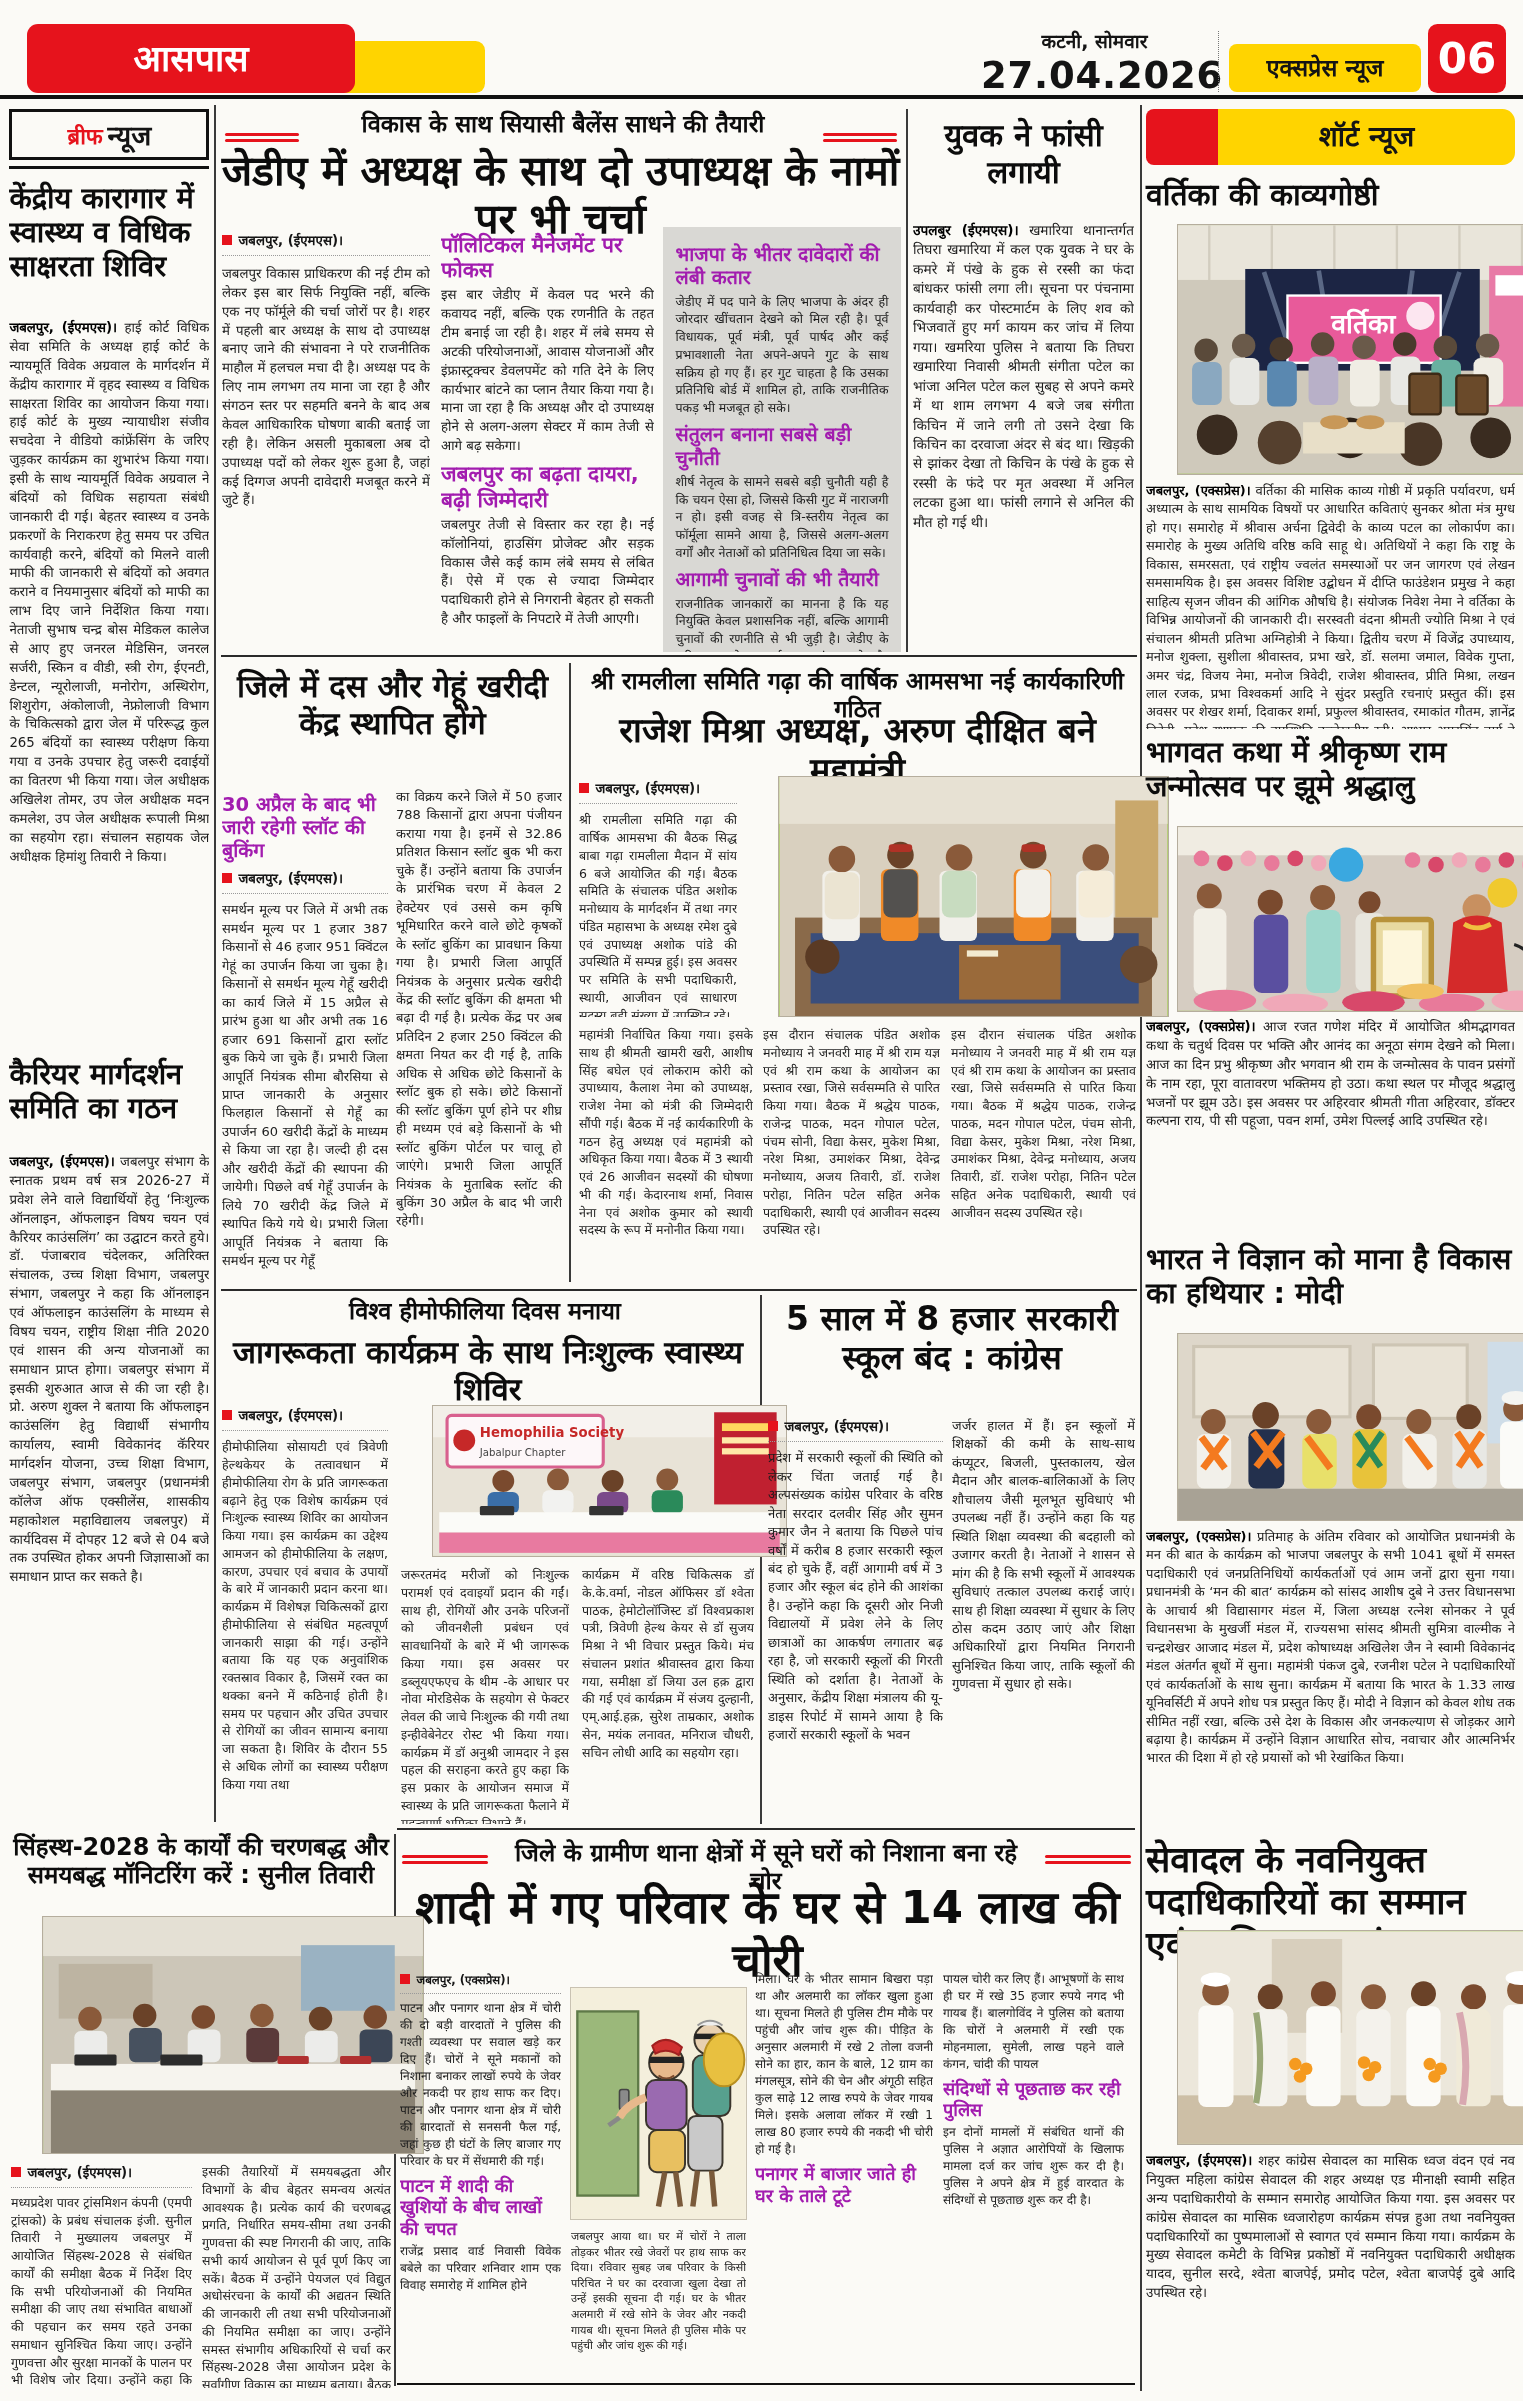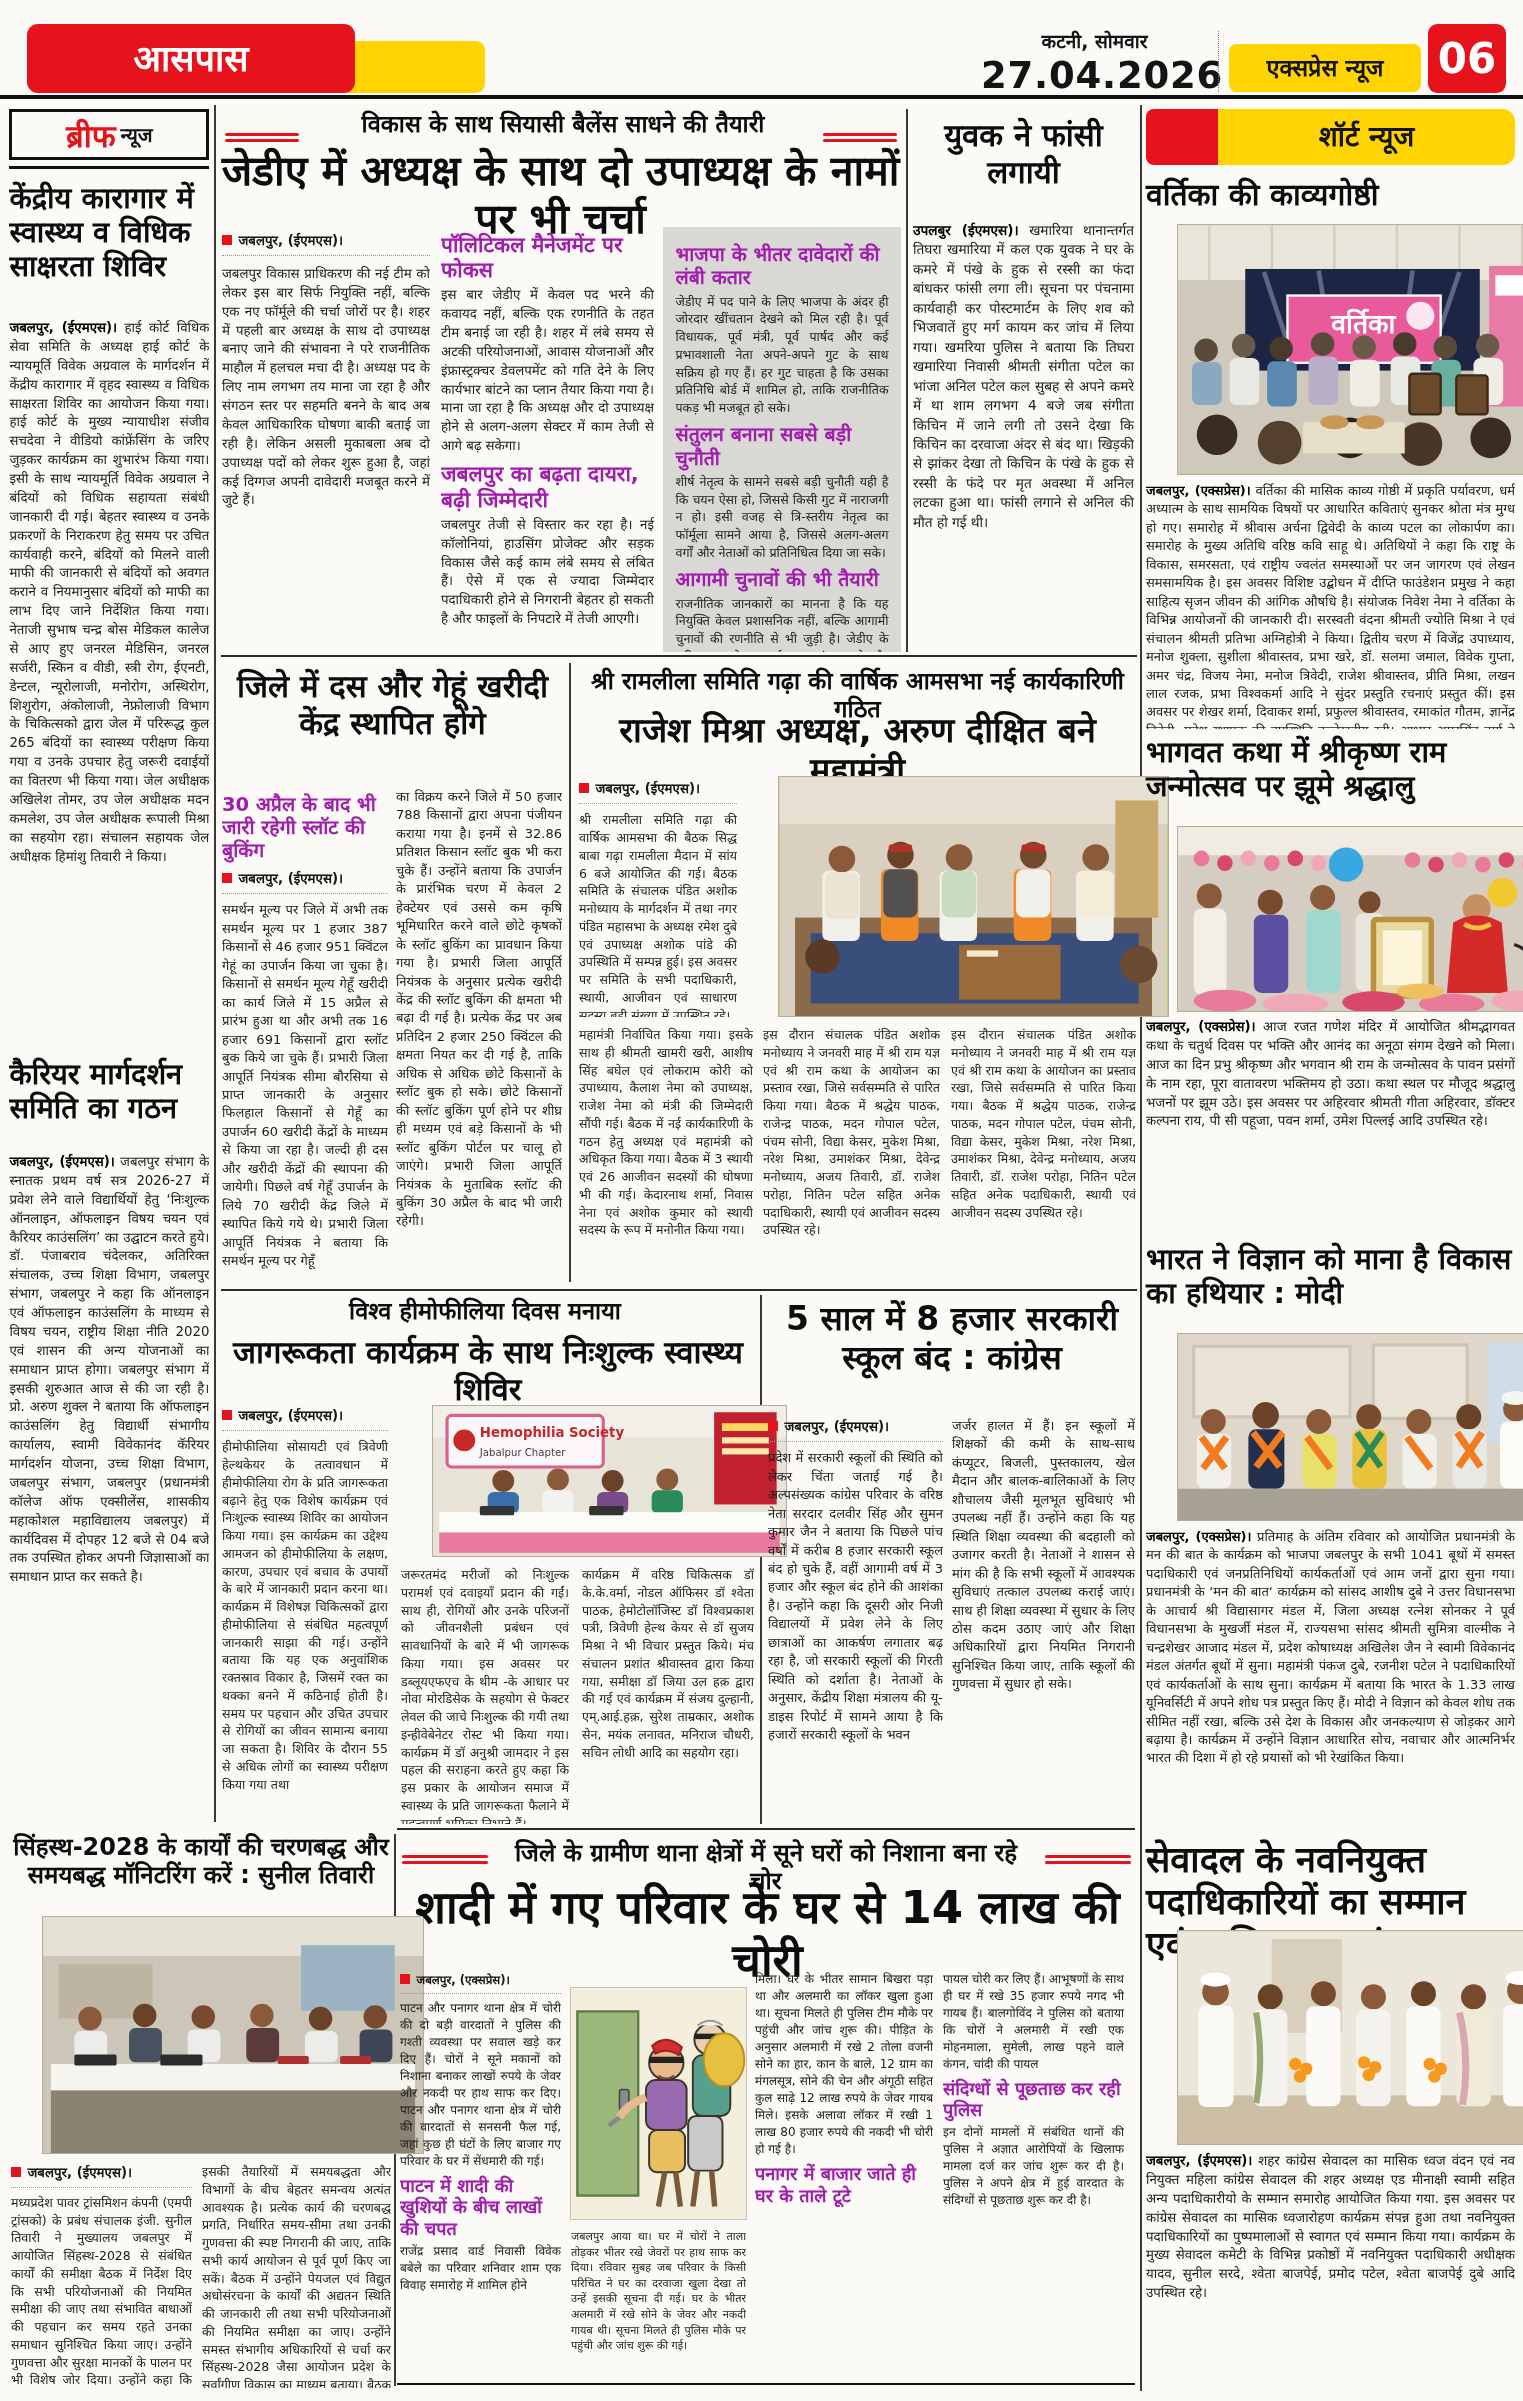--- a/index.html
+++ b/index.html
@@ -51,22 +51,22 @@
   <div class="abs vrule" style="left:1140px;top:105px;height:2286px;"></div>
   <div class="abs vrule" style="left:569px;top:663px;height:619px;"></div>
   <div class="abs vrule" style="left:760px;top:1295px;height:529px;"></div>
   <div class="abs vrule" style="left:394px;top:1834px;height:552px;"></div>
   <div class="abs hrule" style="left:221px;top:655px;width:916px;"></div>
   <div class="abs hrule" style="left:221px;top:1289px;width:916px;"></div>
   <div class="abs hrule" style="left:397px;top:1828px;width:738px;"></div>
   <div class="abs hrule" style="left:397px;top:2383px;width:738px;height:2.3px;background:#111;"></div>
 
   <div class="abs" style="left:9.4px;top:109px;width:194px;height:45px;border:3.1px solid #111;display:flex;align-items:center;justify-content:center;gap:4.7px;">
-    <span style="color:#e6131c;font-size:31px;font-weight:900;">ब्रीफ</span>
-    <span style="font-size:20px;font-weight:900;">न्यूज</span>
+    <span style="color:#e6131c;font-size:22px;font-weight:900;">ब्रीफ</span>
+    <span style="font-size:27px;font-weight:900;">न्यूज</span>
   </div>
   <div class="abs hrule" style="left:9.4px;top:166px;width:200px;height:3.1px;background:#111;"></div>
 
   <div class="abs hl" style="left:9.4px;top:181px;width:200px;font-size:29px;">केंद्रीय कारागार में स्वास्थ्य व विधिक साक्षरता शिविर</div>
   <p class="abs body clip" style="left:9.4px;top:319px;width:200px;height:726px;margin:0;">
     <b>जबलपुर, (ईएमएस)।</b>
     <span>हाई कोर्ट विधिक सेवा समिति के अध्यक्ष हाई कोर्ट के न्यायमूर्ति विवेक अग्रवाल के मार्गदर्शन में केंद्रीय कारागार में वृहद स्वास्थ्य व विधिक साक्षरता शिविर का आयोजन किया गया। हाई कोर्ट के मुख्य न्यायाधीश संजीव सचदेवा ने वीडियो कांफ्रेंसिंग के जरिए जुड़कर कार्यक्रम का शुभारंभ किया गया। इसी के साथ न्यायमूर्ति विवेक अग्रवाल ने बंदियों को विधिक सहायता संबंधी जानकारी दी गई। बेहतर स्वास्थ्य व उनके प्रकरणों के निराकरण हेतु समय पर उचित कार्यवाही करने, बंदियों को मिलने वाली माफी की जानकारी से बंदियों को अवगत कराने व नियमानुसार बंदियों को माफी का लाभ दिए जाने निर्देशित किया गया। नेताजी सुभाष चन्द्र बोस मेडिकल कालेज से आए हुए जनरल मेडिसिन, जनरल सर्जरी, स्किन व वीडी, स्त्री रोग, ईएनटी, डेन्टल, न्यूरोलाजी, मनोरोग, अस्थिरोग, शिशुरोग, अंकोलाजी, नेफ्रोलाजी विभाग के चिकित्सको द्वारा जेल में परिरूद्ध कुल 265 बंदियों का स्वास्थ्य परीक्षण किया गया व उनके उपचार हेतु जरूरी दवाईयों का वितरण भी किया गया। जेल अधीक्षक अखिलेश तोमर, उप जेल अधीक्षक मदन कमलेश, उप जेल अधीक्षक रूपाली मिश्रा का सहयोग रहा। संचालन सहायक जेल अधीक्षक हिमांशु तिवारी ने किया।</span>
   </p>
 
   <div class="abs hl" style="left:9.4px;top:1057px;width:200px;font-size:29px;">कैरियर मार्गदर्शन समिति का गठन</div>

